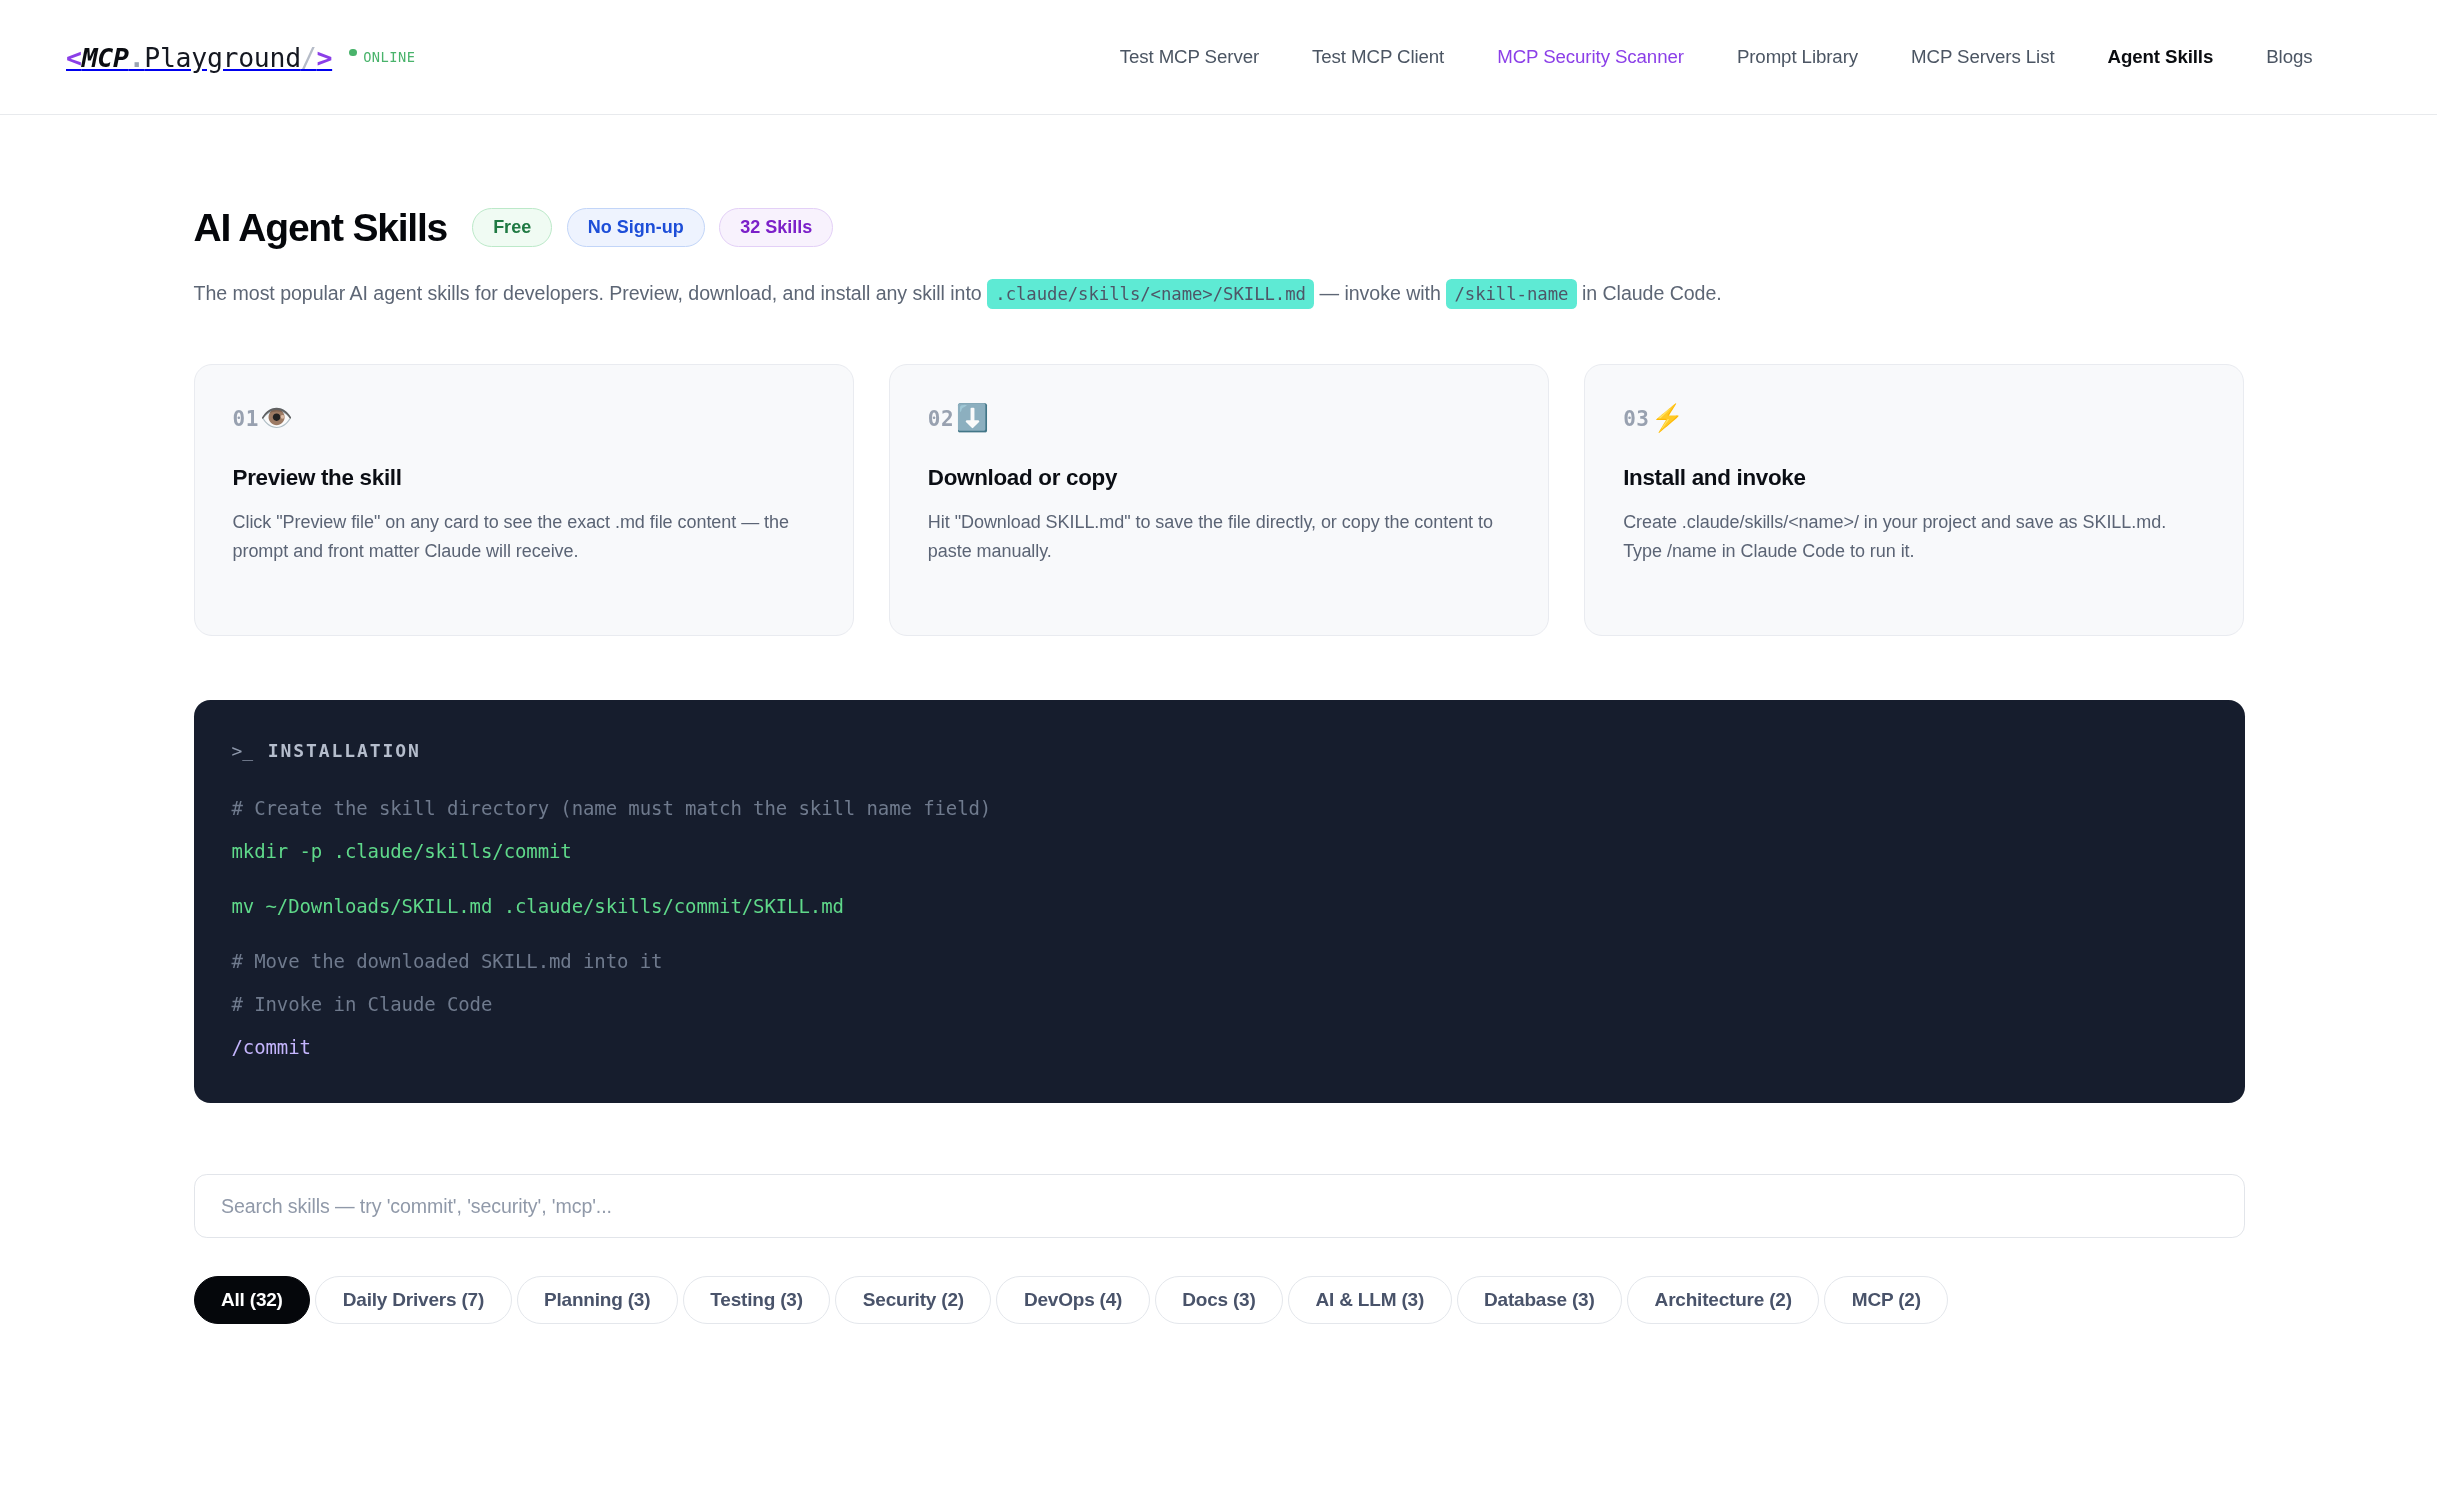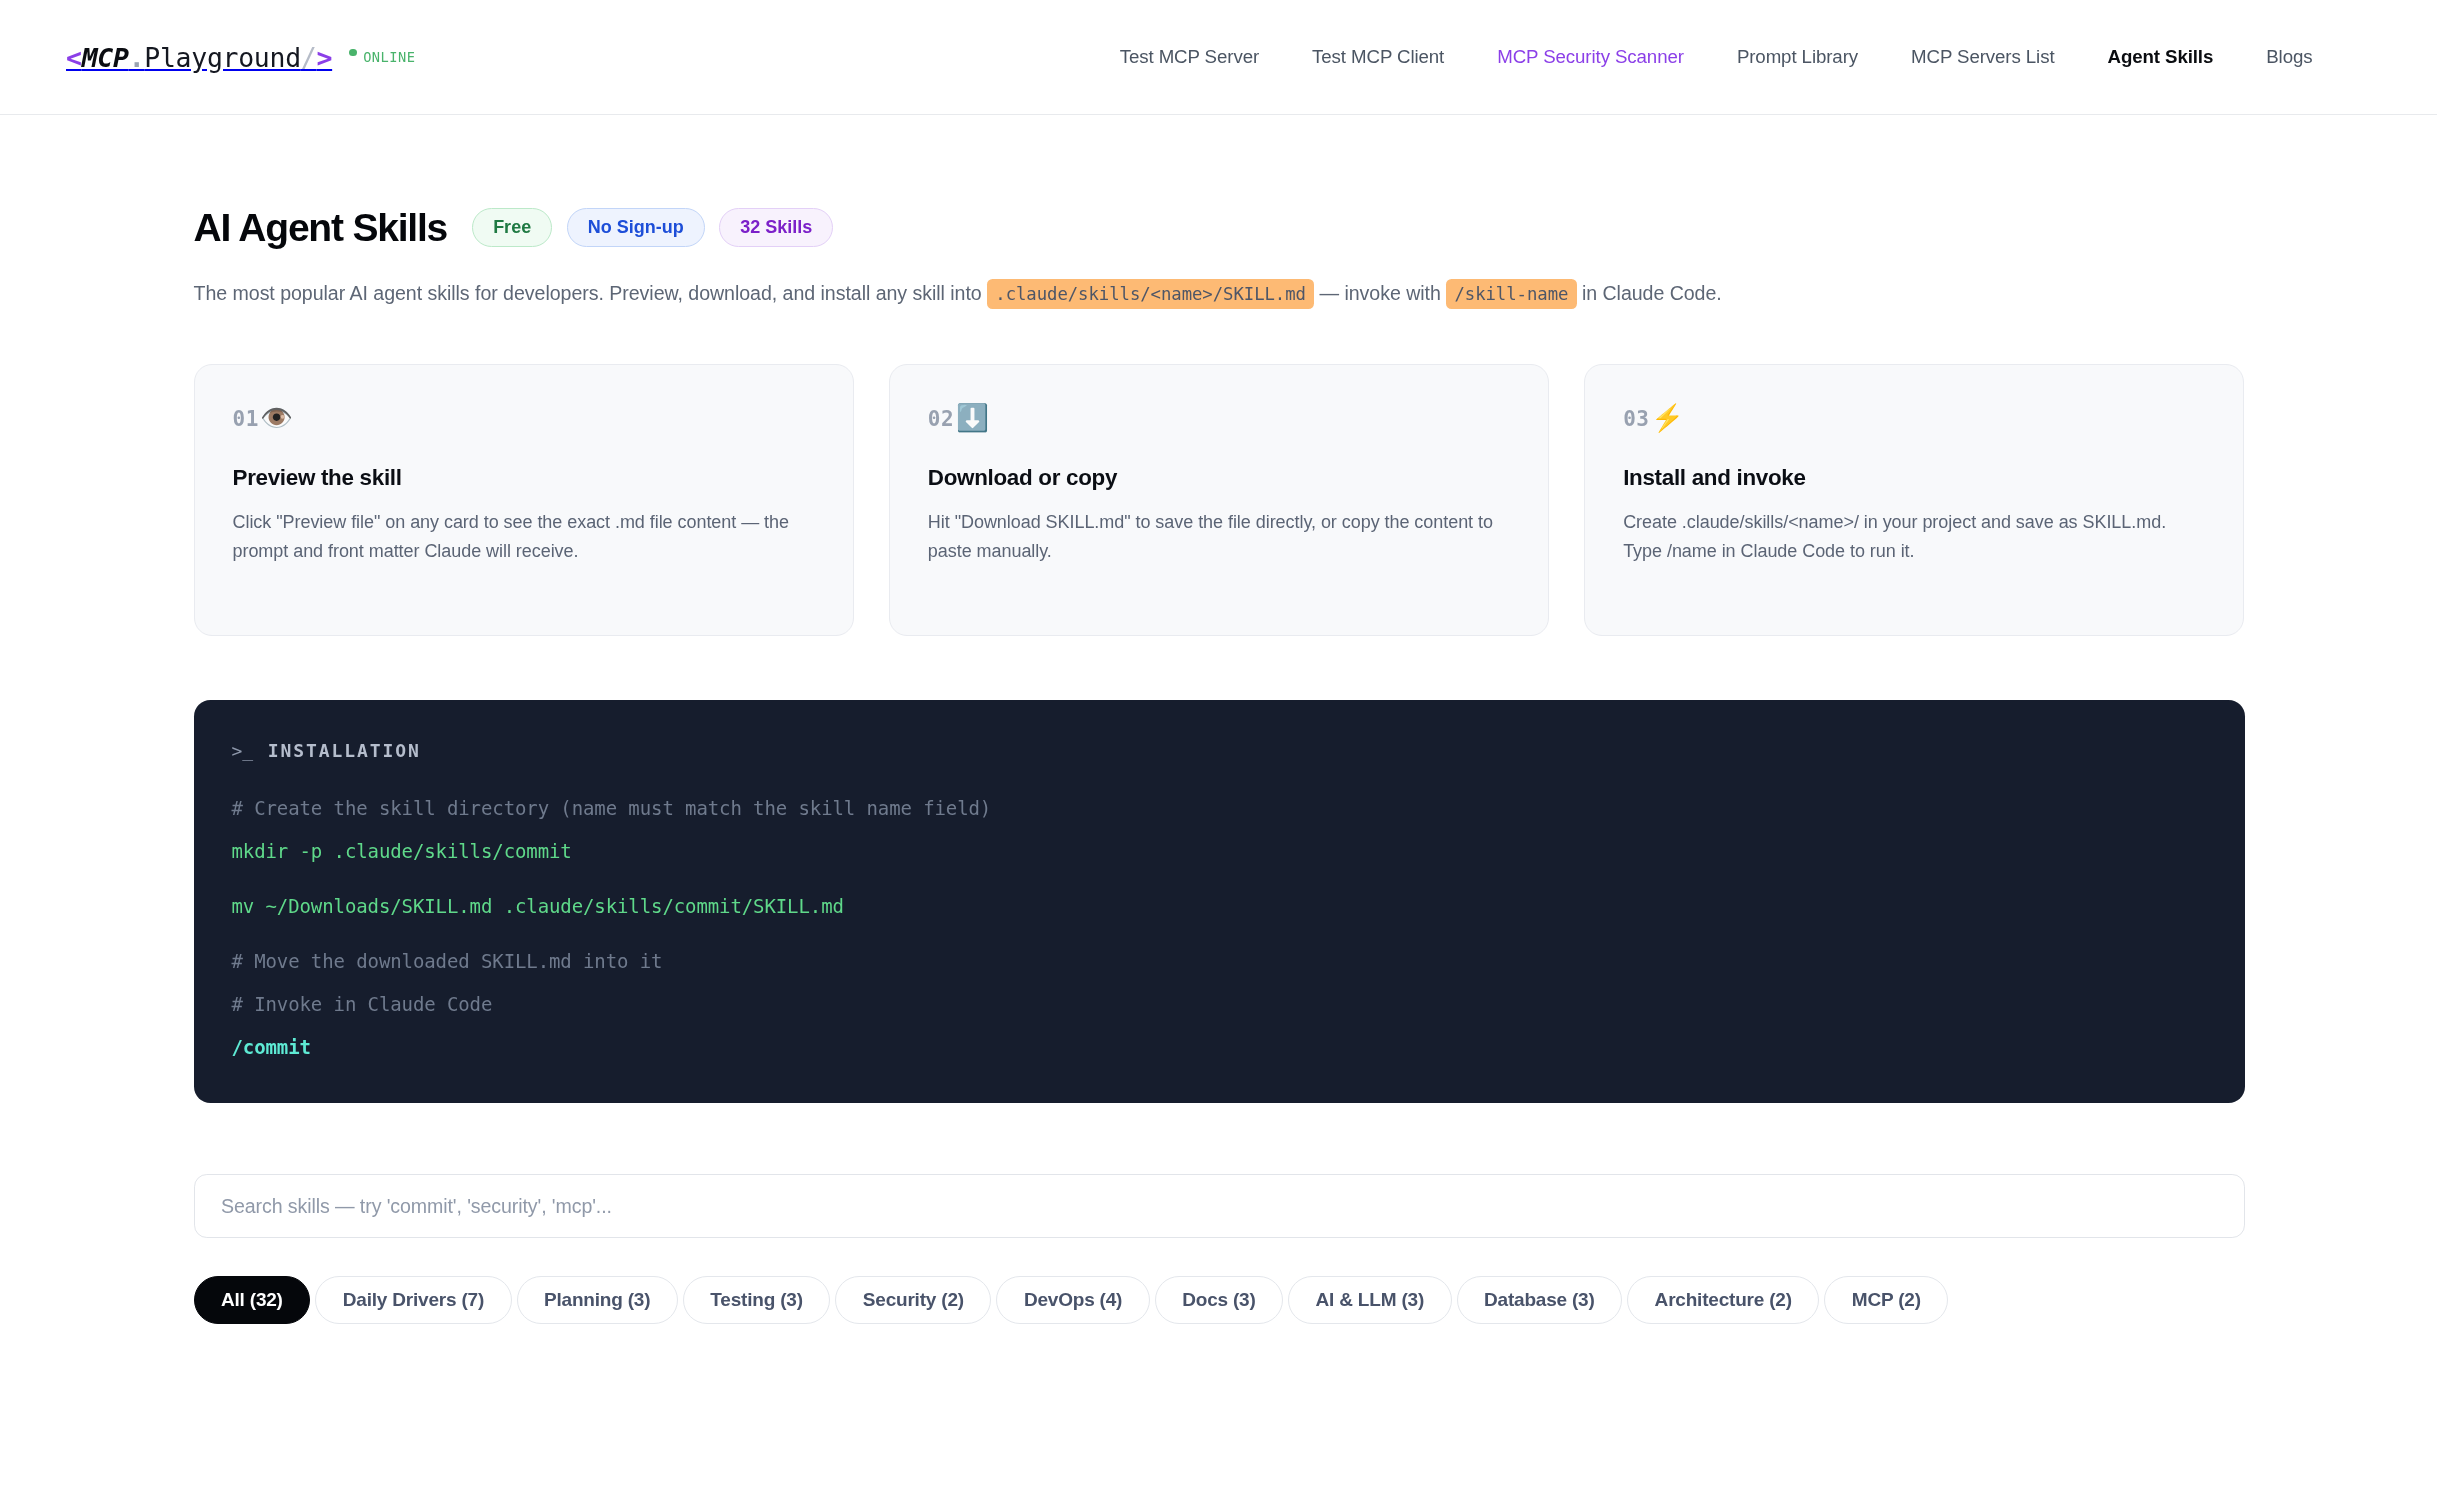--- a/index.html
+++ b/index.html
@@ -103,21 +103,21 @@
   .subtitle {
     margin-top: 32px;
     font-size: 19.6px;
     color: #5d6675;
     line-height: 1.45;
     letter-spacing: -0.05px;
   }
   code.inline {
     font-family: "DejaVu Sans Mono", monospace;
     font-size: 17.3px;
-    background: #fdba74;
+    background: #5eead4;
     color: #4e5667;
     padding: 4.6px 8.2px;
     border-radius: 5.5px;
     white-space: nowrap;
   }
 
   
   .cards {
     display: grid;
     grid-template-columns: repeat(3, 1fr);
@@ -180,21 +180,21 @@
   .term-prompt { color: #8e98ab; font-weight: 400; letter-spacing: 0; }
   .term-line {
     font-family: "DejaVu Sans Mono", monospace;
     font-size: 19px;
     line-height: 1;
     letter-spacing: -0.1px;
     white-space: pre;
   }
   .term-line.comment { color: #6f7a8d; margin-bottom: 24px; }
   .term-line.cmd     { color: #5fd98a; margin-bottom: 36px; margin-top: 8px; }
-  .term-line.invoke  { color: #5eead4; font-weight: bold; }
+  .term-line.invoke  { color: #c4b5fd; }
 
   
   .search-wrap { margin-top: 71px; }
   .search-input {
     width: 100%;
     height: 64px;
     border: 0.9px solid #e2e5ea;
     border-radius: 12.8px;
     background: #fff;
     padding: 0 26.5px;

